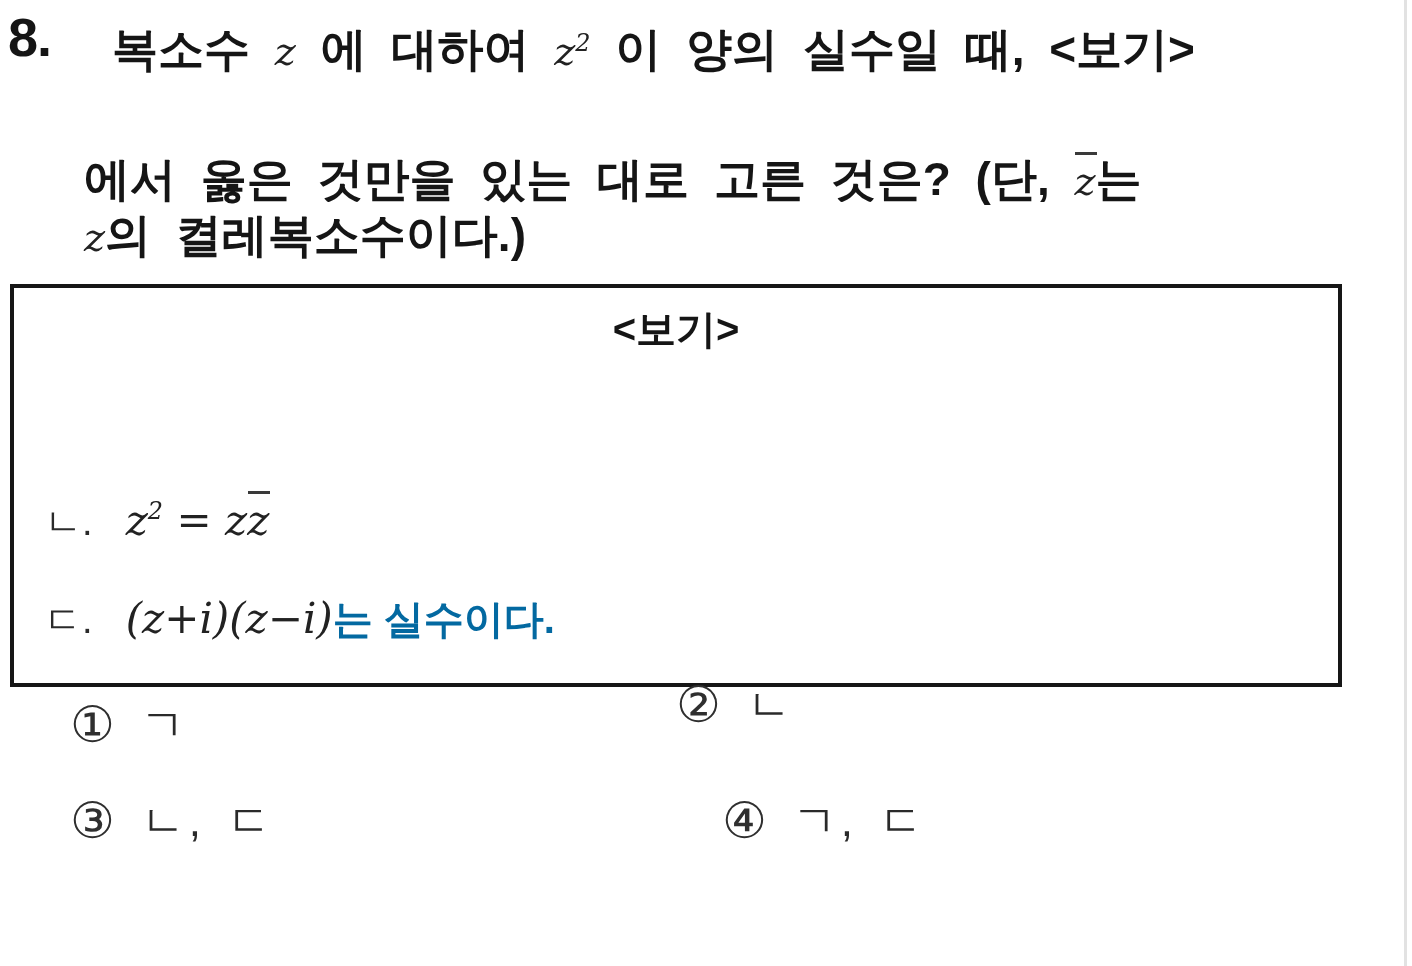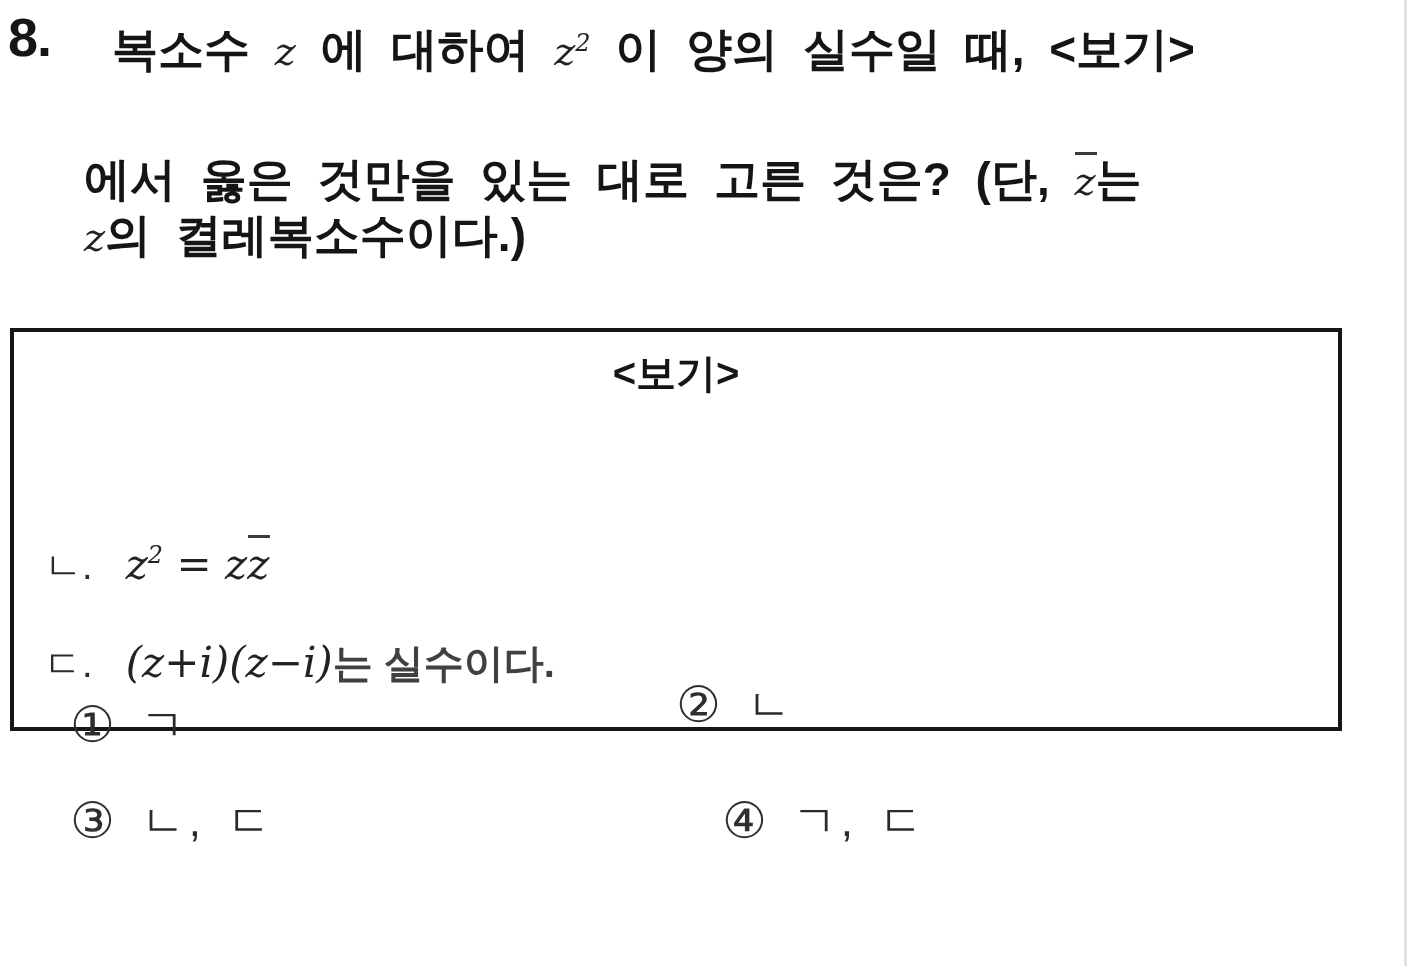--- a/index.html
+++ b/index.html
@@ -80,21 +80,20 @@
     background: #3a3a3a;
   }
 
   
   .bogi-box {
     position: absolute;
     left: 10px; top: 284px;
     width: 1324px; height: 395px;
     border: 4px solid #161616;
     background: #ffffff;
-    margin-top: 44px;
   }
   .bogi-title {
     position: absolute;
     left: 0; right: 0; top: 14px;
     text-align: center;
     font-size: 40px;
     font-weight: bold;
     word-spacing: 4px;
   }
   .bogi-item {
@@ -105,21 +104,21 @@
     line-height: 1.1;
   }
   .bogi-item .jamo-label { font-size: 38px; margin-right: 22px; color: #2a2a2a; }
   .bogi-item .math { font-size: 42px; }
   .bogi-item sup {
     font-size: 24px;
     font-style: italic;
     line-height: 0;
     vertical-align: 16px;
   }
-  .bogi-item .ko { font-size: 40px; font-weight: bold; color: #404040; }
+  .bogi-item .ko { font-size: 40px; font-weight: bold; color: #0369a1; }
   .item-g { top: 112px; }
   .item-n { top: 210px; }
   .item-d { top: 308px; }
 
   
   .choice {
     position: absolute;
     white-space: nowrap;
     font-size: 44px;
     line-height: 1.0;

